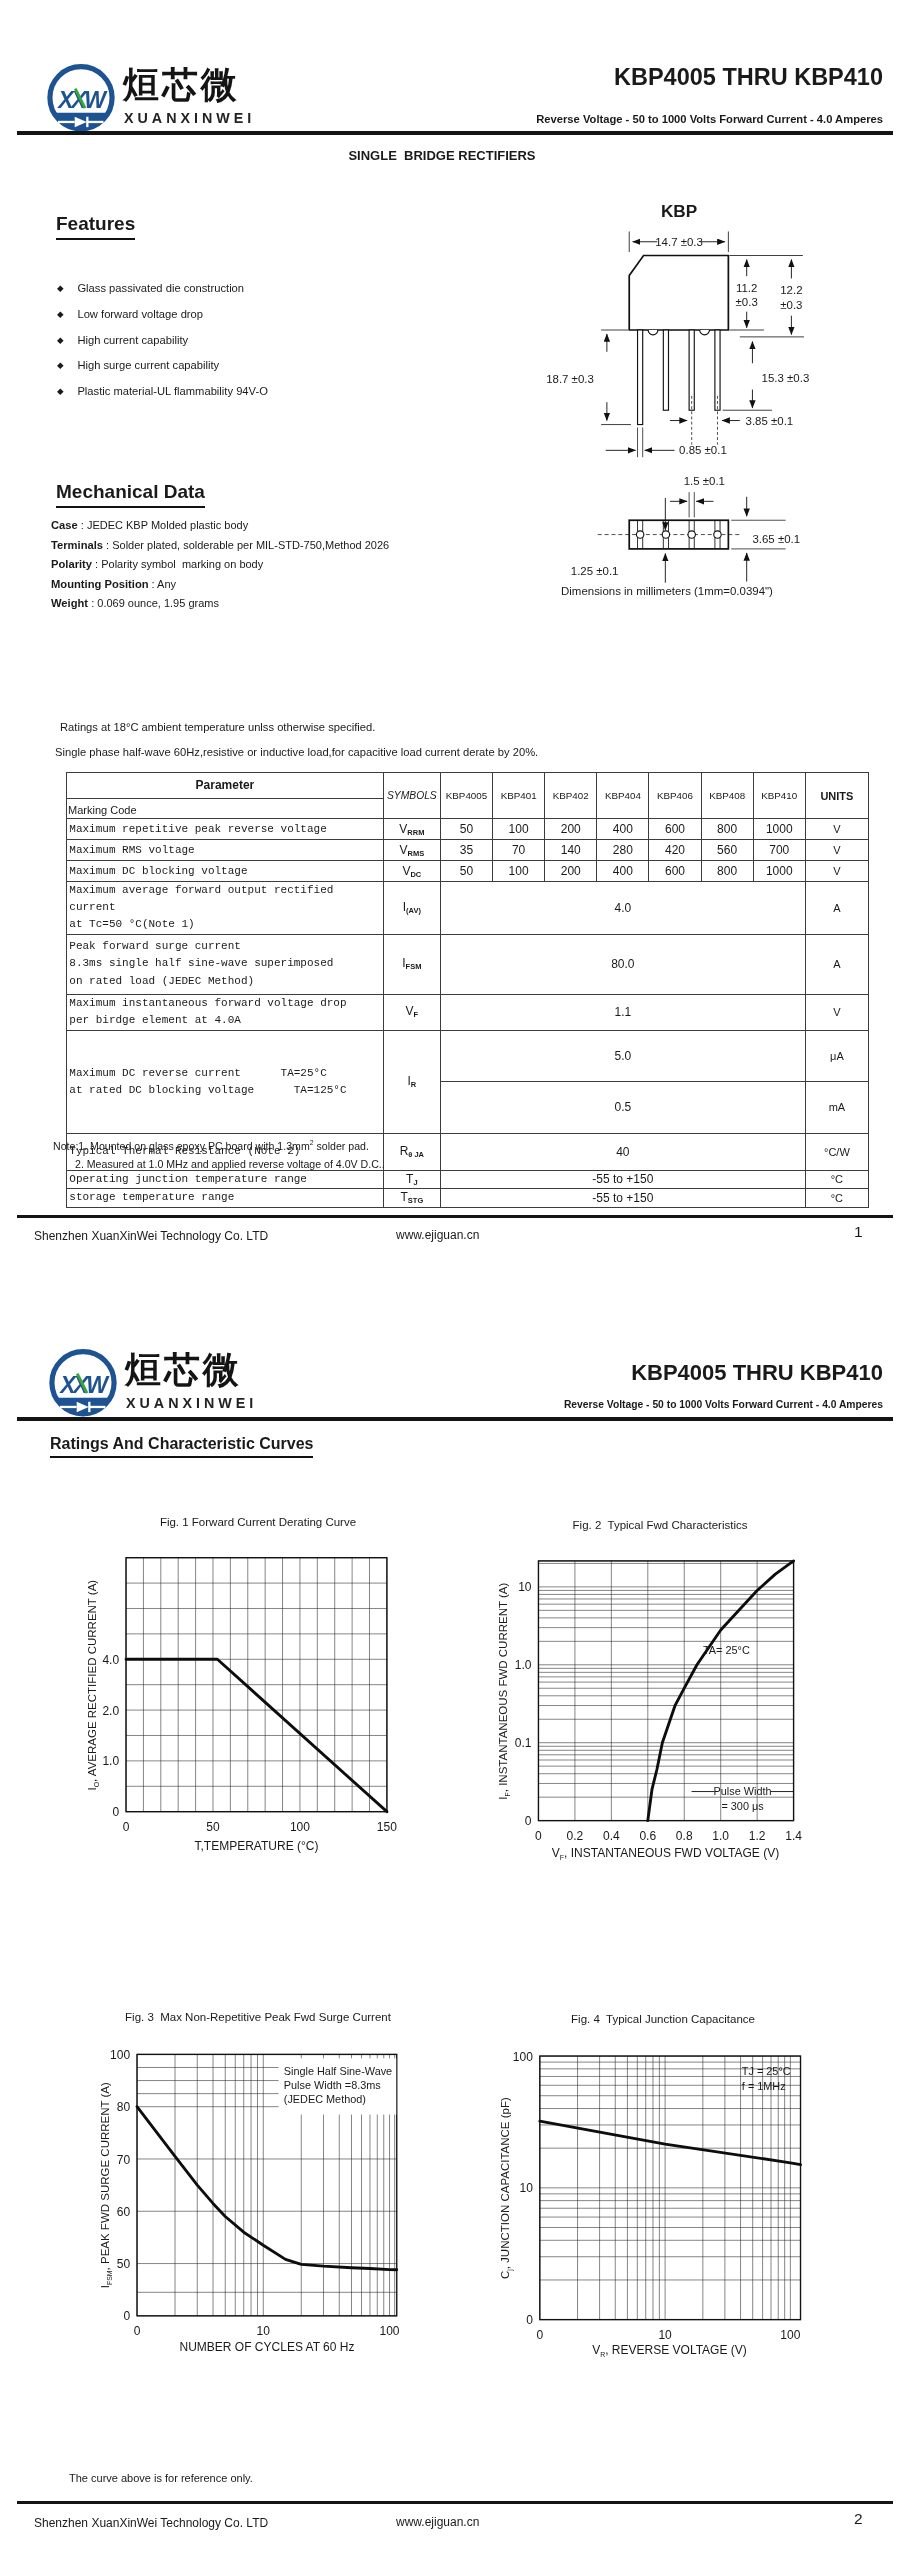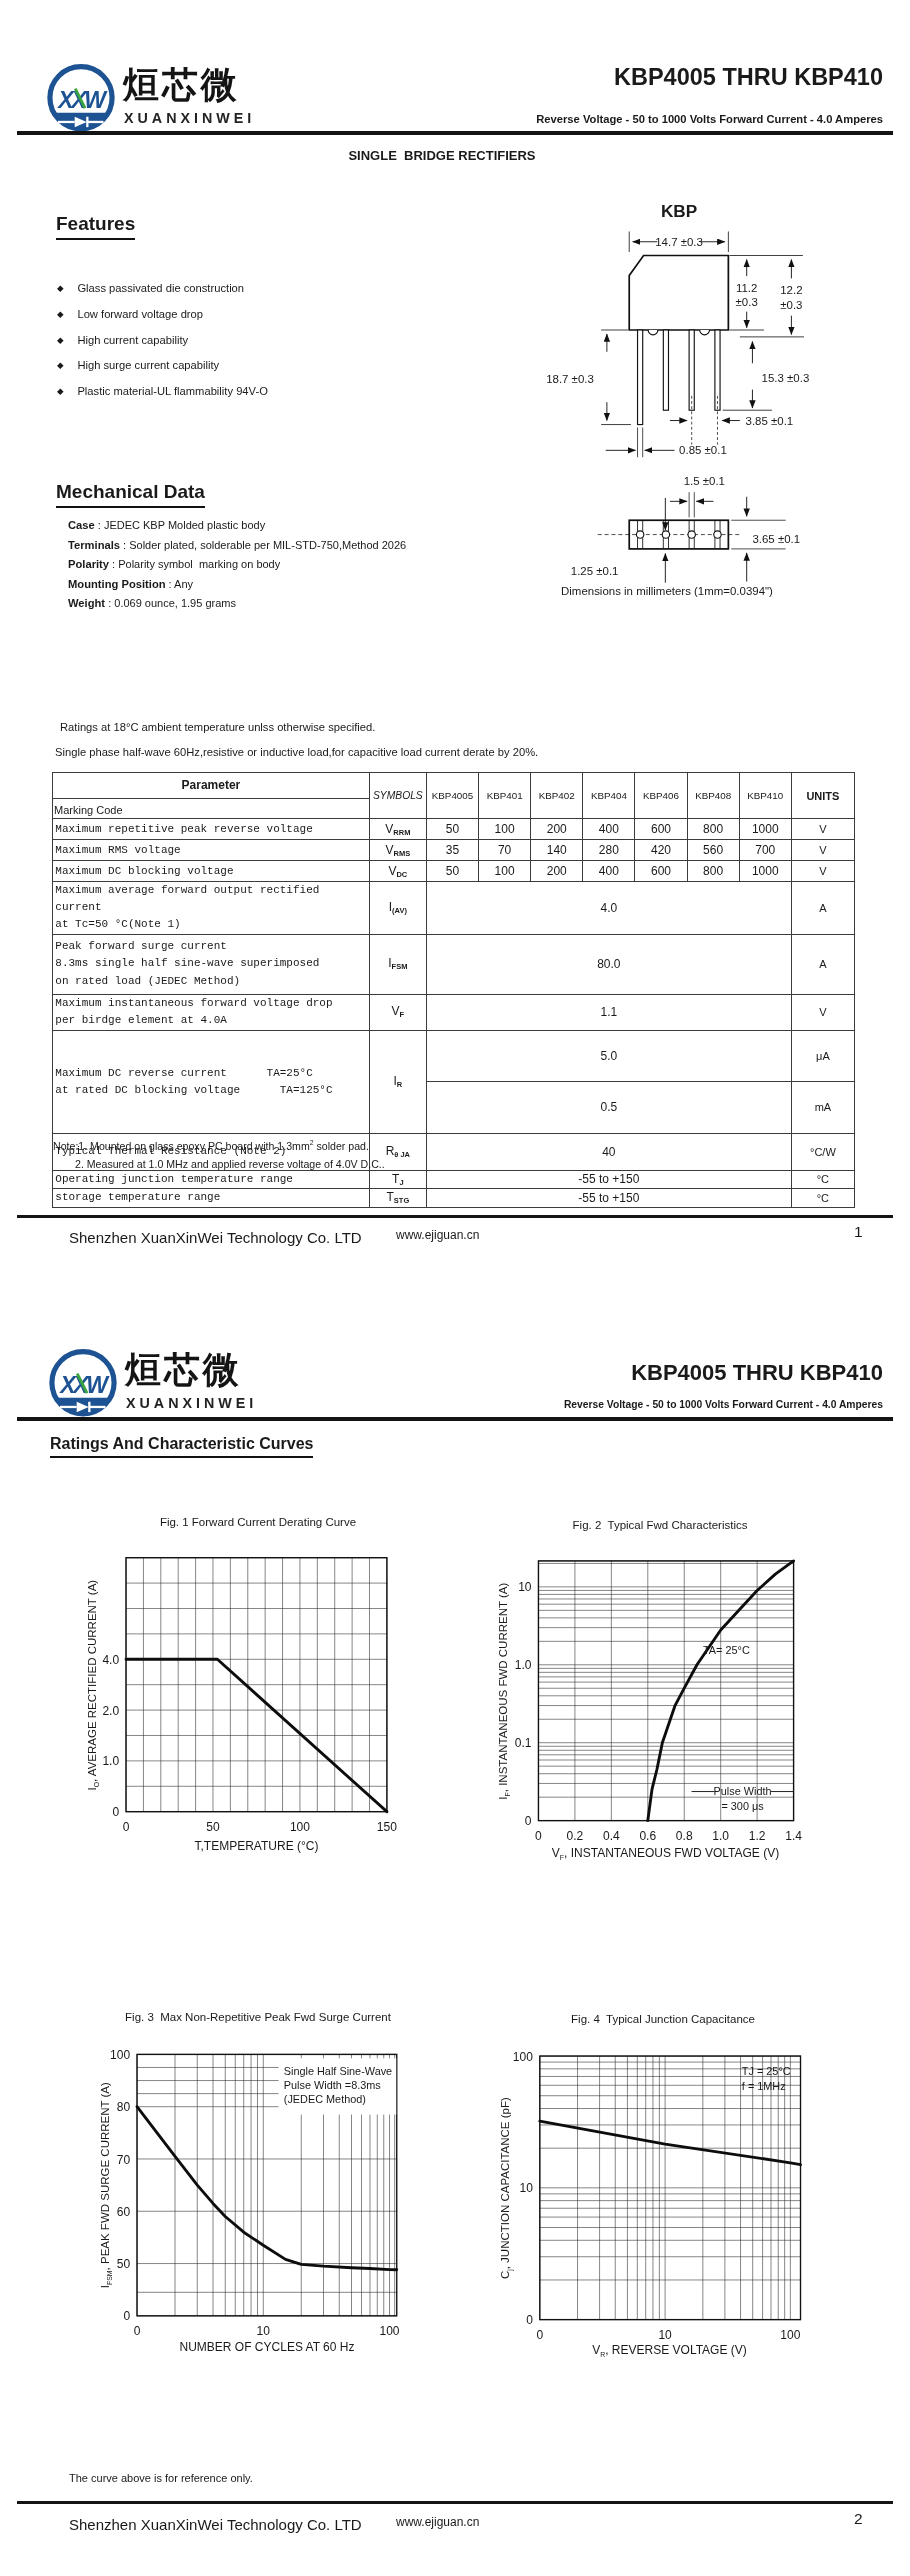--- a/index.html
+++ b/index.html
@@ -11,33 +11,33 @@
   .page-title{position:absolute;right:27px;font-weight:bold;text-align:right;}
   .page-subtitle{position:absolute;right:27px;font-weight:bold;text-align:right;}
   .sec-head{position:absolute;font-weight:bold;border-bottom:2.9px solid #111;padding-bottom:2.9px;}
   .feat-item{display:flex;align-items:flex-start;margin-bottom:13.8px;font-size:11.2px;}
   .feat-item .blt{font-size:8.6px;margin-right:13.8px;margin-top:1.1px;}
   .mech-row{font-size:11px;margin-bottom:7.5px;}
   .mech-row b{font-size:11.2px;}
   table.ratings{position:absolute;left:52px;top:772px;border-collapse:collapse;table-layout:fixed;
                 width:803px;background:#fff;}
   table.ratings td{border:1.1px solid #3c3c3c;vertical-align:middle;padding:0 2.3px;overflow:hidden;}
-  table.ratings{border:1.7px solid #222;}
+  table.ratings{border:1.7px solid #222;margin-left:14px;}
   .ph{font-weight:bold;font-size:12px;text-align:center;border-bottom:1.1px solid #3c3c3c;padding:5.2px 0 6.3px;}
   .mk{font-size:11px;text-align:left;padding:4.6px 1.1px 2.3px;}
   td.csym{font-style:italic;font-size:10.3px;text-align:center;}
   td.cpart{font-size:9.8px;text-align:center;}
   td.cunits{font-size:11px;font-weight:bold;text-align:center;}
   td.lbl{font-size:11px;text-align:left;padding:1.1px 4.6px;line-height:1.55;font-family:Liberation Mono, monospace;}
   td.val{font-size:12px;text-align:center;}
   td.sym{font-size:12px;text-align:center;}
   td.sym sub,.symsub{font-size:7.5px;font-weight:bold;vertical-align:-2.3px;}
   td.unit{font-size:11px;text-align:center;}
   .note-line{position:absolute;font-size:10.6px;}
-  .footer-co{position:absolute;font-size:15px;margin-left:35px;}
+  .footer-co{position:absolute;font-size:12px;}
   .footer-site{position:absolute;font-size:12px;}
   .footer-page{position:absolute;font-size:15.5px;}
   .fig-title{position:absolute;text-align:center;font-size:11.5px;white-space:pre;}
   .xlabel{position:absolute;text-align:center;font-size:12px;}
   .vlabel{position:absolute;text-align:center;font-size:11.5px;transform:rotate(-90deg);white-space:nowrap;}
   .vlabel sub,.xlabel sub{font-size:6.9px;}
   svg text{font-family:"Liberation Sans",sans-serif;fill:#1a1a1a;}
   .tick{font-size:21px;}
   .ann{font-size:19px;}
   .dim{font-size:20px;}
@@ -157,21 +157,21 @@
     <text x="350" y="395" class="dim">3.85 ±0.1</text>
 
     <line x1="161.5" y1="400" x2="161.5" y2="452" stroke="#111" stroke-width="1.3"></line>
     <line x1="170.5" y1="400" x2="170.5" y2="452" stroke="#111" stroke-width="1.3"></line>
     <line x1="106" y1="440" x2="158" y2="440" stroke="#111" stroke-width="1.6" marker-end="url(#arw)"></line>
     <line x1="226" y1="440" x2="174" y2="440" stroke="#111" stroke-width="1.6" marker-end="url(#arw)"></line>
     <text x="234" y="447" class="dim">0.85 ±0.1</text>
   </svg>
 
   <div class="sec-head" style="left:56px;top:481px;font-size:19px">Mechanical Data</div>
-  <div class="abs" style="left:68px;top:519px;width:470px">
+  <div class="abs" style="left:51px;top:519px;width:470px">
     <div class="mech-row"><b>Case</b><span class="pre"> : JEDEC KBP Molded plastic body</span></div>
     <div class="mech-row"><b>Terminals</b><span class="pre"> : Solder plated, solderable per MIL-STD-750,Method 2026</span></div>
     <div class="mech-row"><b>Polarity</b><span class="pre"> : Polarity symbol  marking on body</span></div>
     <div class="mech-row"><b>Mounting Position</b><span class="pre"> : Any</span></div>
     <div class="mech-row"><b>Weight</b><span class="pre"> : 0.069 ounce, 1.95 grams</span></div>
   </div>
 
   <svg class="abs" style="left:545px;top:468px" width="361" height="132" viewBox="0 0 630 230">
     <text x="278" y="30" text-anchor="middle" class="dim">1.5 ±0.1</text>
     <line x1="251.5" y1="42" x2="251.5" y2="86" stroke="#111" stroke-width="1.3"></line>

